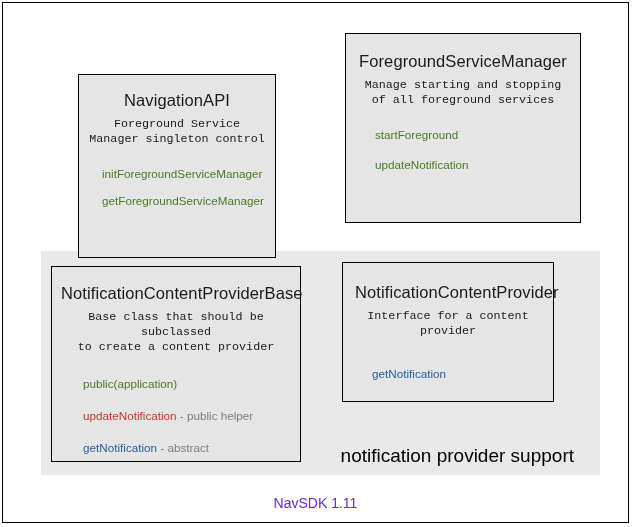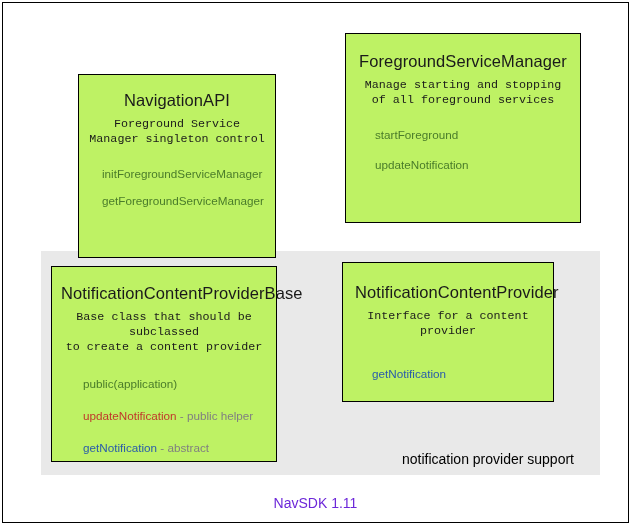--- a/index.html
+++ b/index.html
@@ -40,29 +40,29 @@
     top: 248px;
     width: 559px;
     height: 224px;
     background: #e9e9e9;
   }
 
   .group-label {
     position: absolute;
     right: 26px;
     bottom: 8px;
-    font-size: 14px;
+    font-size: 19px;
     color: #000000;
     white-space: nowrap;
   }
 
   
   .uml-box {
     position: absolute;
-    background: #bef264;
+    background: #e5e5e5;
     border: 1.6px solid #000000;
     box-sizing: border-box;
   }
 
   .box-title {
     text-align: center;
     font-size: 16.5px;
     color: #1a1a1a;
     font-weight: 400;
     letter-spacing: 0.1px;
@@ -101,21 +101,21 @@
   #box-navigation-api .method { margin-bottom: 13px; }
 
   #box-foreground-service-manager {
     left: 342px; top: 30px; width: 236px; height: 190px;
     padding: 18px 12px 0 12px;
   }
   #box-foreground-service-manager .method-list { margin-top: 20px; padding-left: 17px; }
   #box-foreground-service-manager .method { margin-bottom: 16px; }
 
   #box-notification-content-provider-base {
-    left: 48px; top: 263px; width: 226px; height: 196px;
+    left: 48px; top: 263px; width: 250px; height: 196px;
     padding: 17px 9px 0 9px;
   }
   #box-notification-content-provider-base .method-list { margin-top: 22px; padding-left: 22px; }
   #box-notification-content-provider-base .method { margin-bottom: 18px; }
 
   #box-notification-content-provider {
     left: 339px; top: 259px; width: 212px; height: 140px;
     padding: 20px 12px 0 12px;
   }
   #box-notification-content-provider .method-list { margin-top: 28px; padding-left: 17px; }

